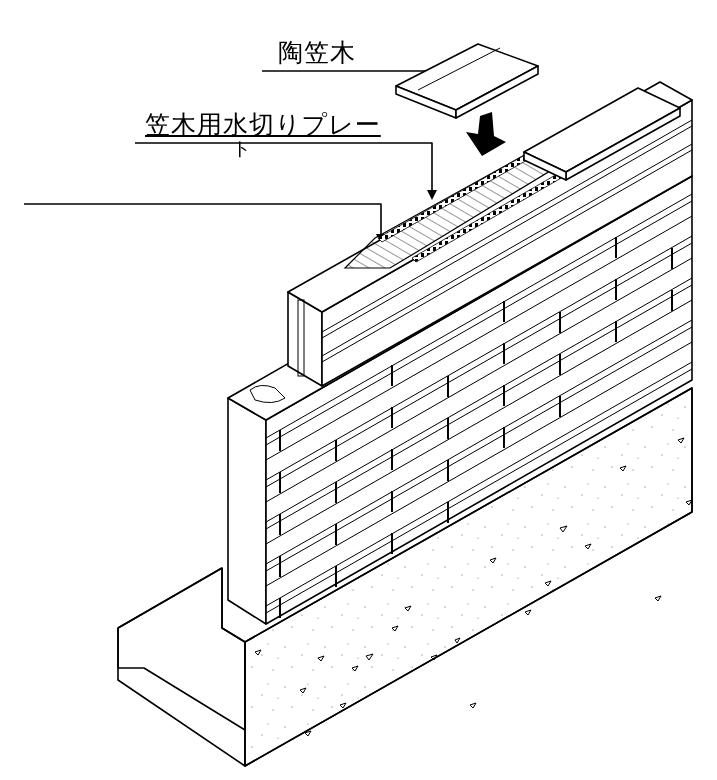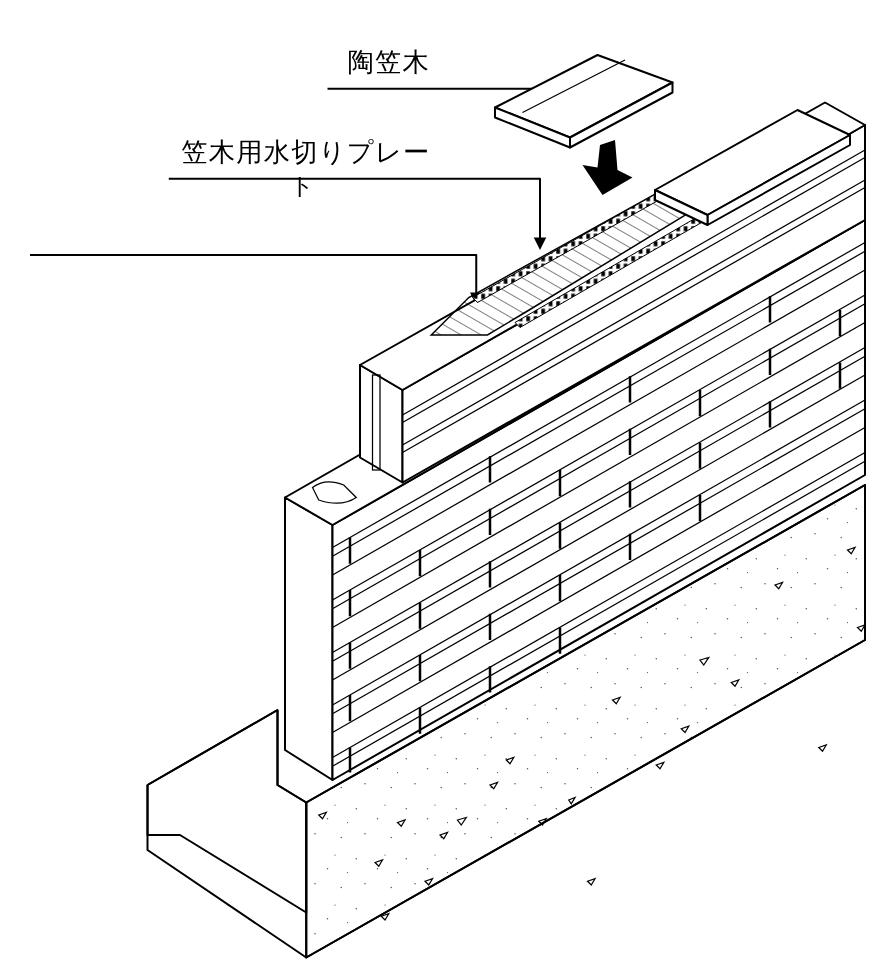--- a/index.html
+++ b/index.html
@@ -1,30 +1,30 @@
 <!DOCTYPE html>
 <html><head>
 <meta charset="utf-8">
 <style>
   html,body{margin:0;padding:0;background:#ffffff;}
   body{width:717px;height:780px;position:relative;overflow:hidden;font-family:"DejaVu Sans","Liberation Sans",sans-serif;}
   #stage{position:absolute;left:0;top:0;width:717px;height:780px;}
-  .label{position:absolute;color:#000;font-size:21px;white-space:nowrap;letter-spacing:1px;}
+  .label{position:absolute;color:#000;font-size:25px;white-space:nowrap;letter-spacing:1px;}
   svg{position:absolute;left:0;top:0;}
   .ln{stroke:#000;stroke-width:1.6;fill:none;stroke-linejoin:round;}
   .thin{stroke:#000;stroke-width:1;fill:none;}
   .face{fill:#fff;stroke:#000;stroke-width:1.6;stroke-linejoin:round;}
 </style>
 </head>
 <body>
 
 <div id="stage">
 
   <div class="label" style="left:278px;top:36px;">陶笠木</div>
-  <div class="label" style="left:145px;top:108px;">笠木用水切りプレー</div>
+  <div class="label" style="left:145px;top:108px;text-decoration:underline;">笠木用水切りプレー</div>
   <div class="label" style="left:232px;top:136px;font-size:19px;">ト</div>
 
   <svg width="717" height="780" viewBox="0 0 717 780">
     <defs>
       <pattern id="hatch" width="8" height="8" patternUnits="userSpaceOnUse" patternTransform="rotate(-60)">
         <line x1="0" y1="0" x2="0" y2="8" stroke="#000" stroke-width="0.8"></line>
       </pattern>
       <pattern id="speck" width="40" height="40" patternUnits="userSpaceOnUse">
         <circle cx="5" cy="7" r="0.6" fill="#555"></circle>
           <circle cx="22" cy="15" r="0.6" fill="#555"></circle>

